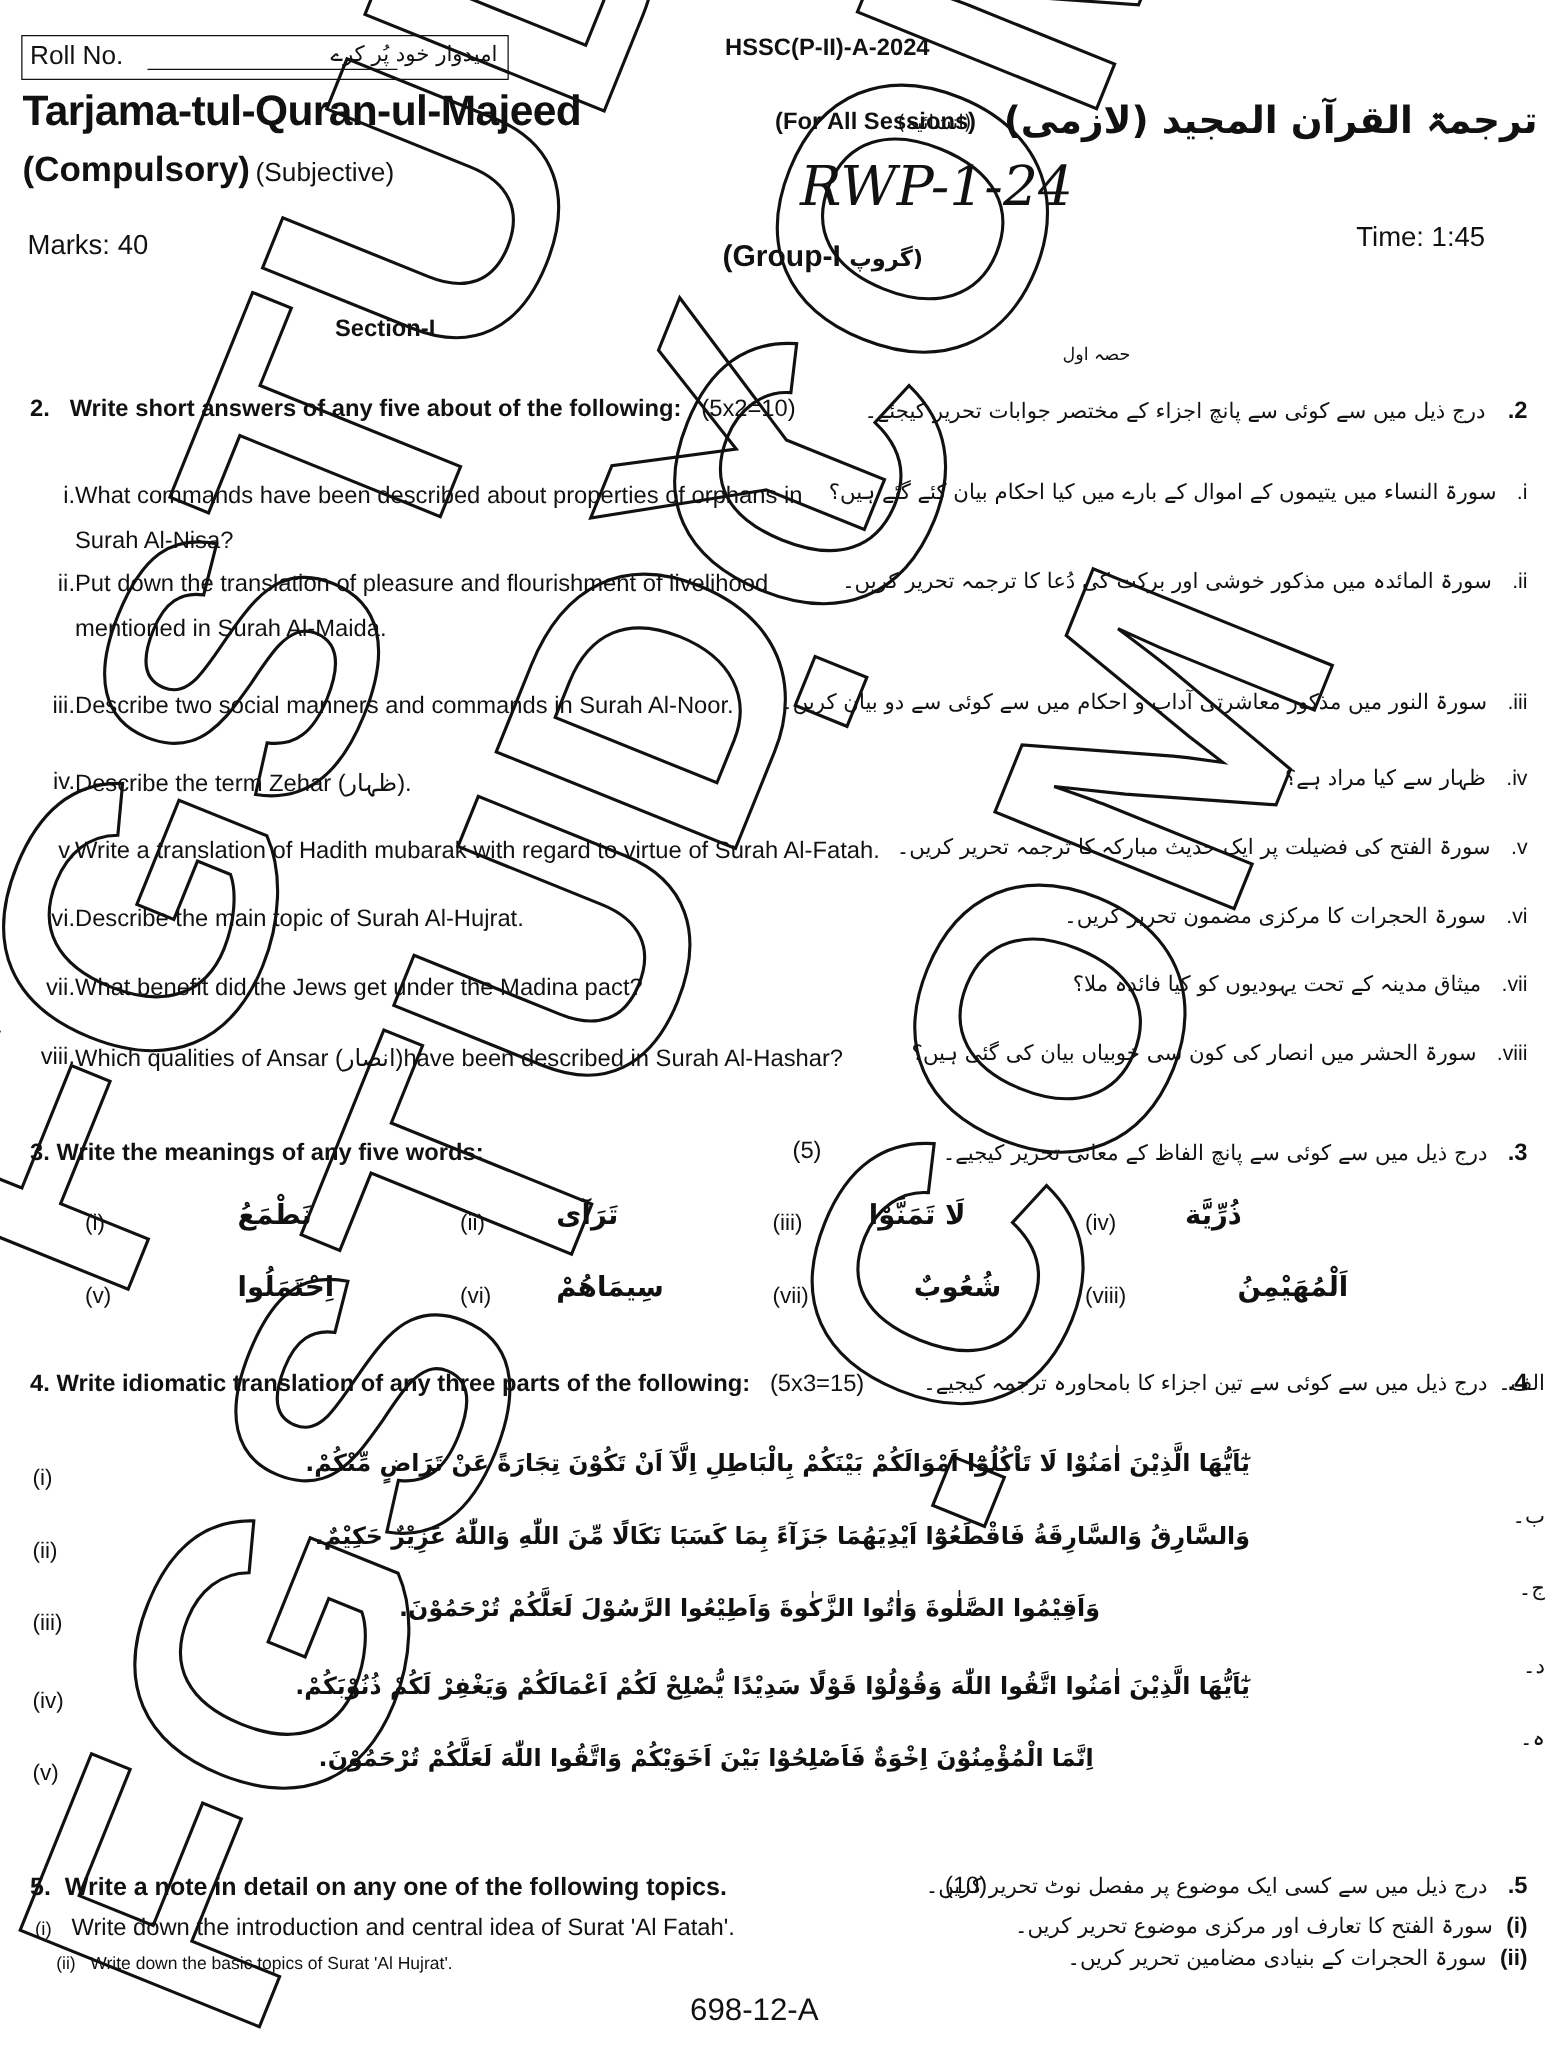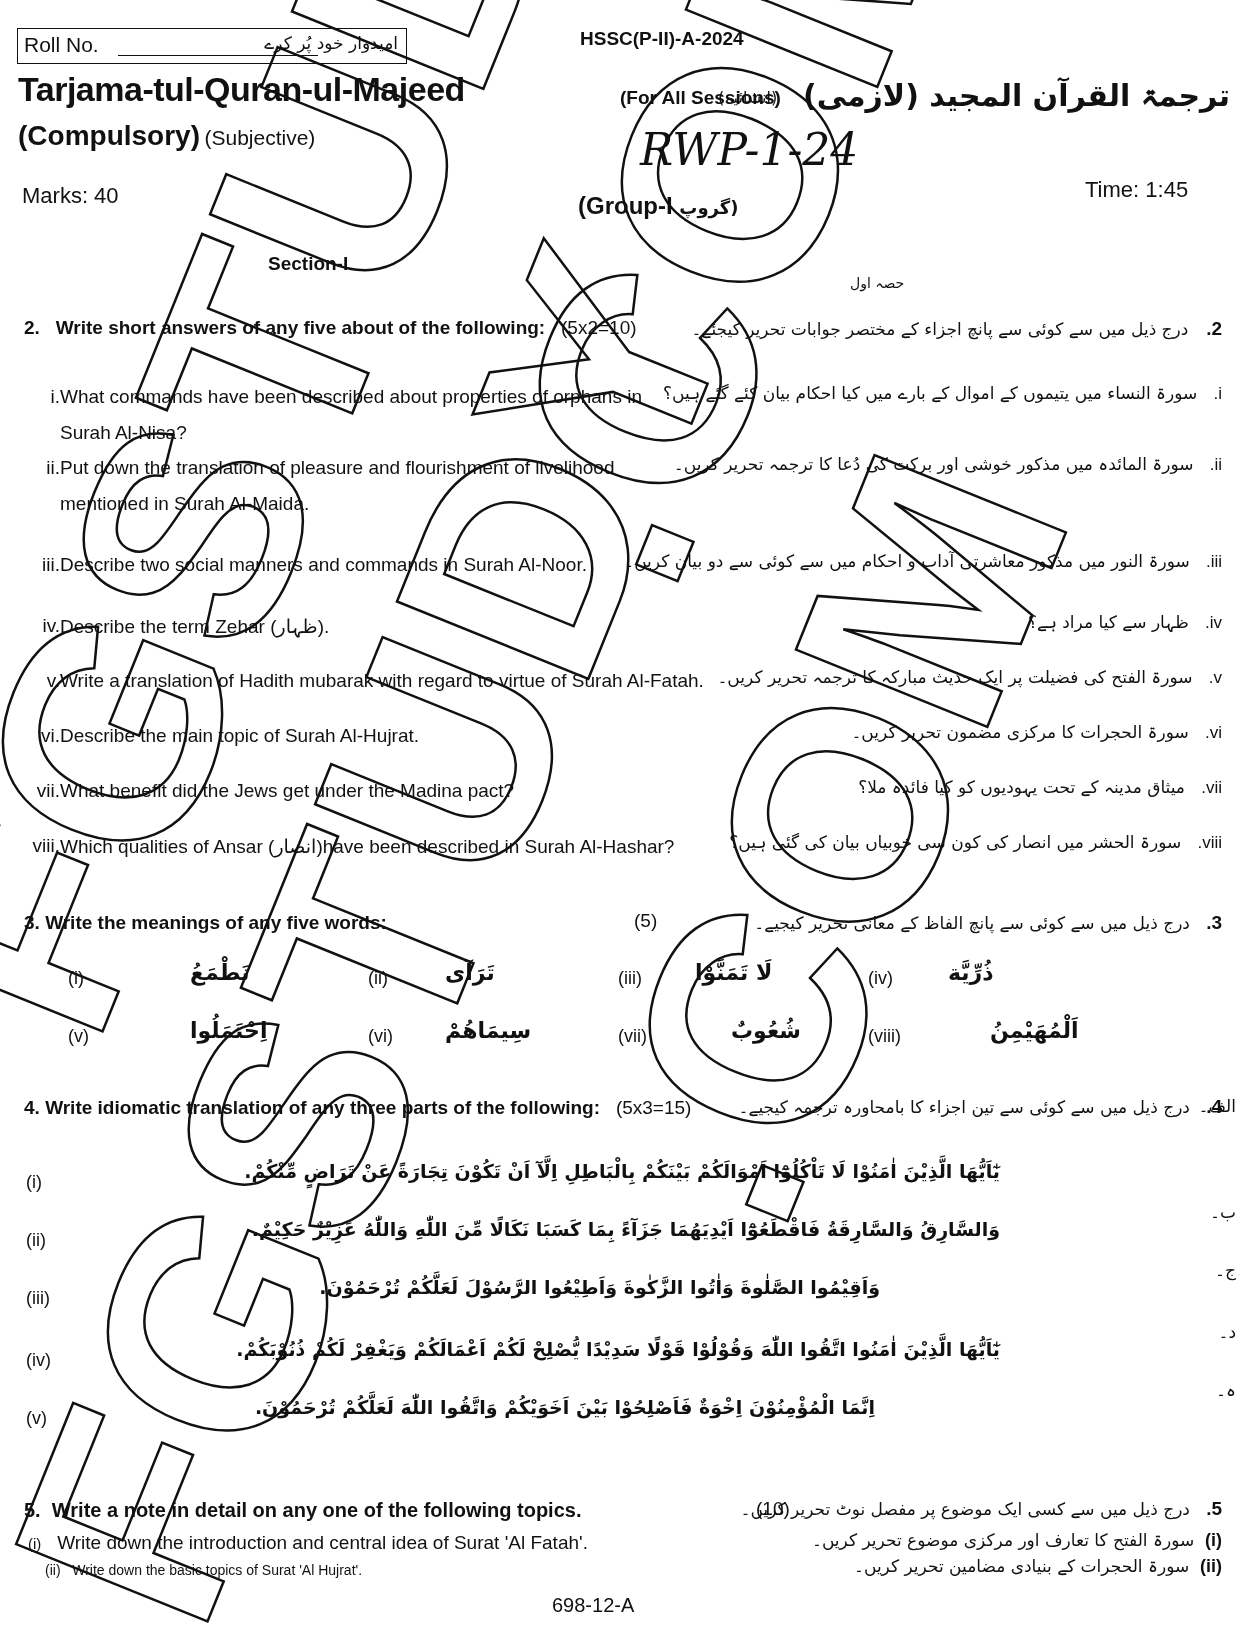--- a/index.html
+++ b/index.html
@@ -160,21 +160,21 @@
   <span>(ii)</span>&nbsp;&nbsp;
   <span>Write down the basic topics of Surat 'Al Hujrat'.</span>
 </div>
 <div class="abs rtl uq" style="right:28px;top:1530px;">
   <span class="en b" style="font-size:18px;">(i)</span>&nbsp;&nbsp;<span>سورۃ الفتح کا تعارف اور مرکزی موضوع تحریر کریں۔</span>
 </div>
 <div class="abs rtl uq" style="right:28px;top:1556px;">
   <span class="en b" style="font-size:18px;">(ii)</span>&nbsp;&nbsp;<span>سورۃ الحجرات کے بنیادی مضامین تحریر کریں۔</span>
 </div>
 
-<div class="abs" style="left:552px;top:1594px;font-size:20px;">698-12-A</div>
+<div class="abs" style="left:552px;top:1594px;font-size:25px;">698-12-A</div>
 
 <svg class="watermark" viewBox="0 0 1250 1646">
   <g fill="none" stroke="#111" stroke-width="2.5" font-family="Liberation Sans, sans-serif" font-weight="bold">
     <text transform="translate(95,1050) rotate(-68)" font-size="300">FGSTUDY</text>
     <text transform="translate(200,1640) rotate(-68)" font-size="300">FGSTUDY</text>
     <text transform="translate(670,600) rotate(-68)" font-size="300">.COM</text>
     <text transform="translate(780,1240) rotate(-68)" font-size="300">.COM</text>
   </g>
 </svg>
 

